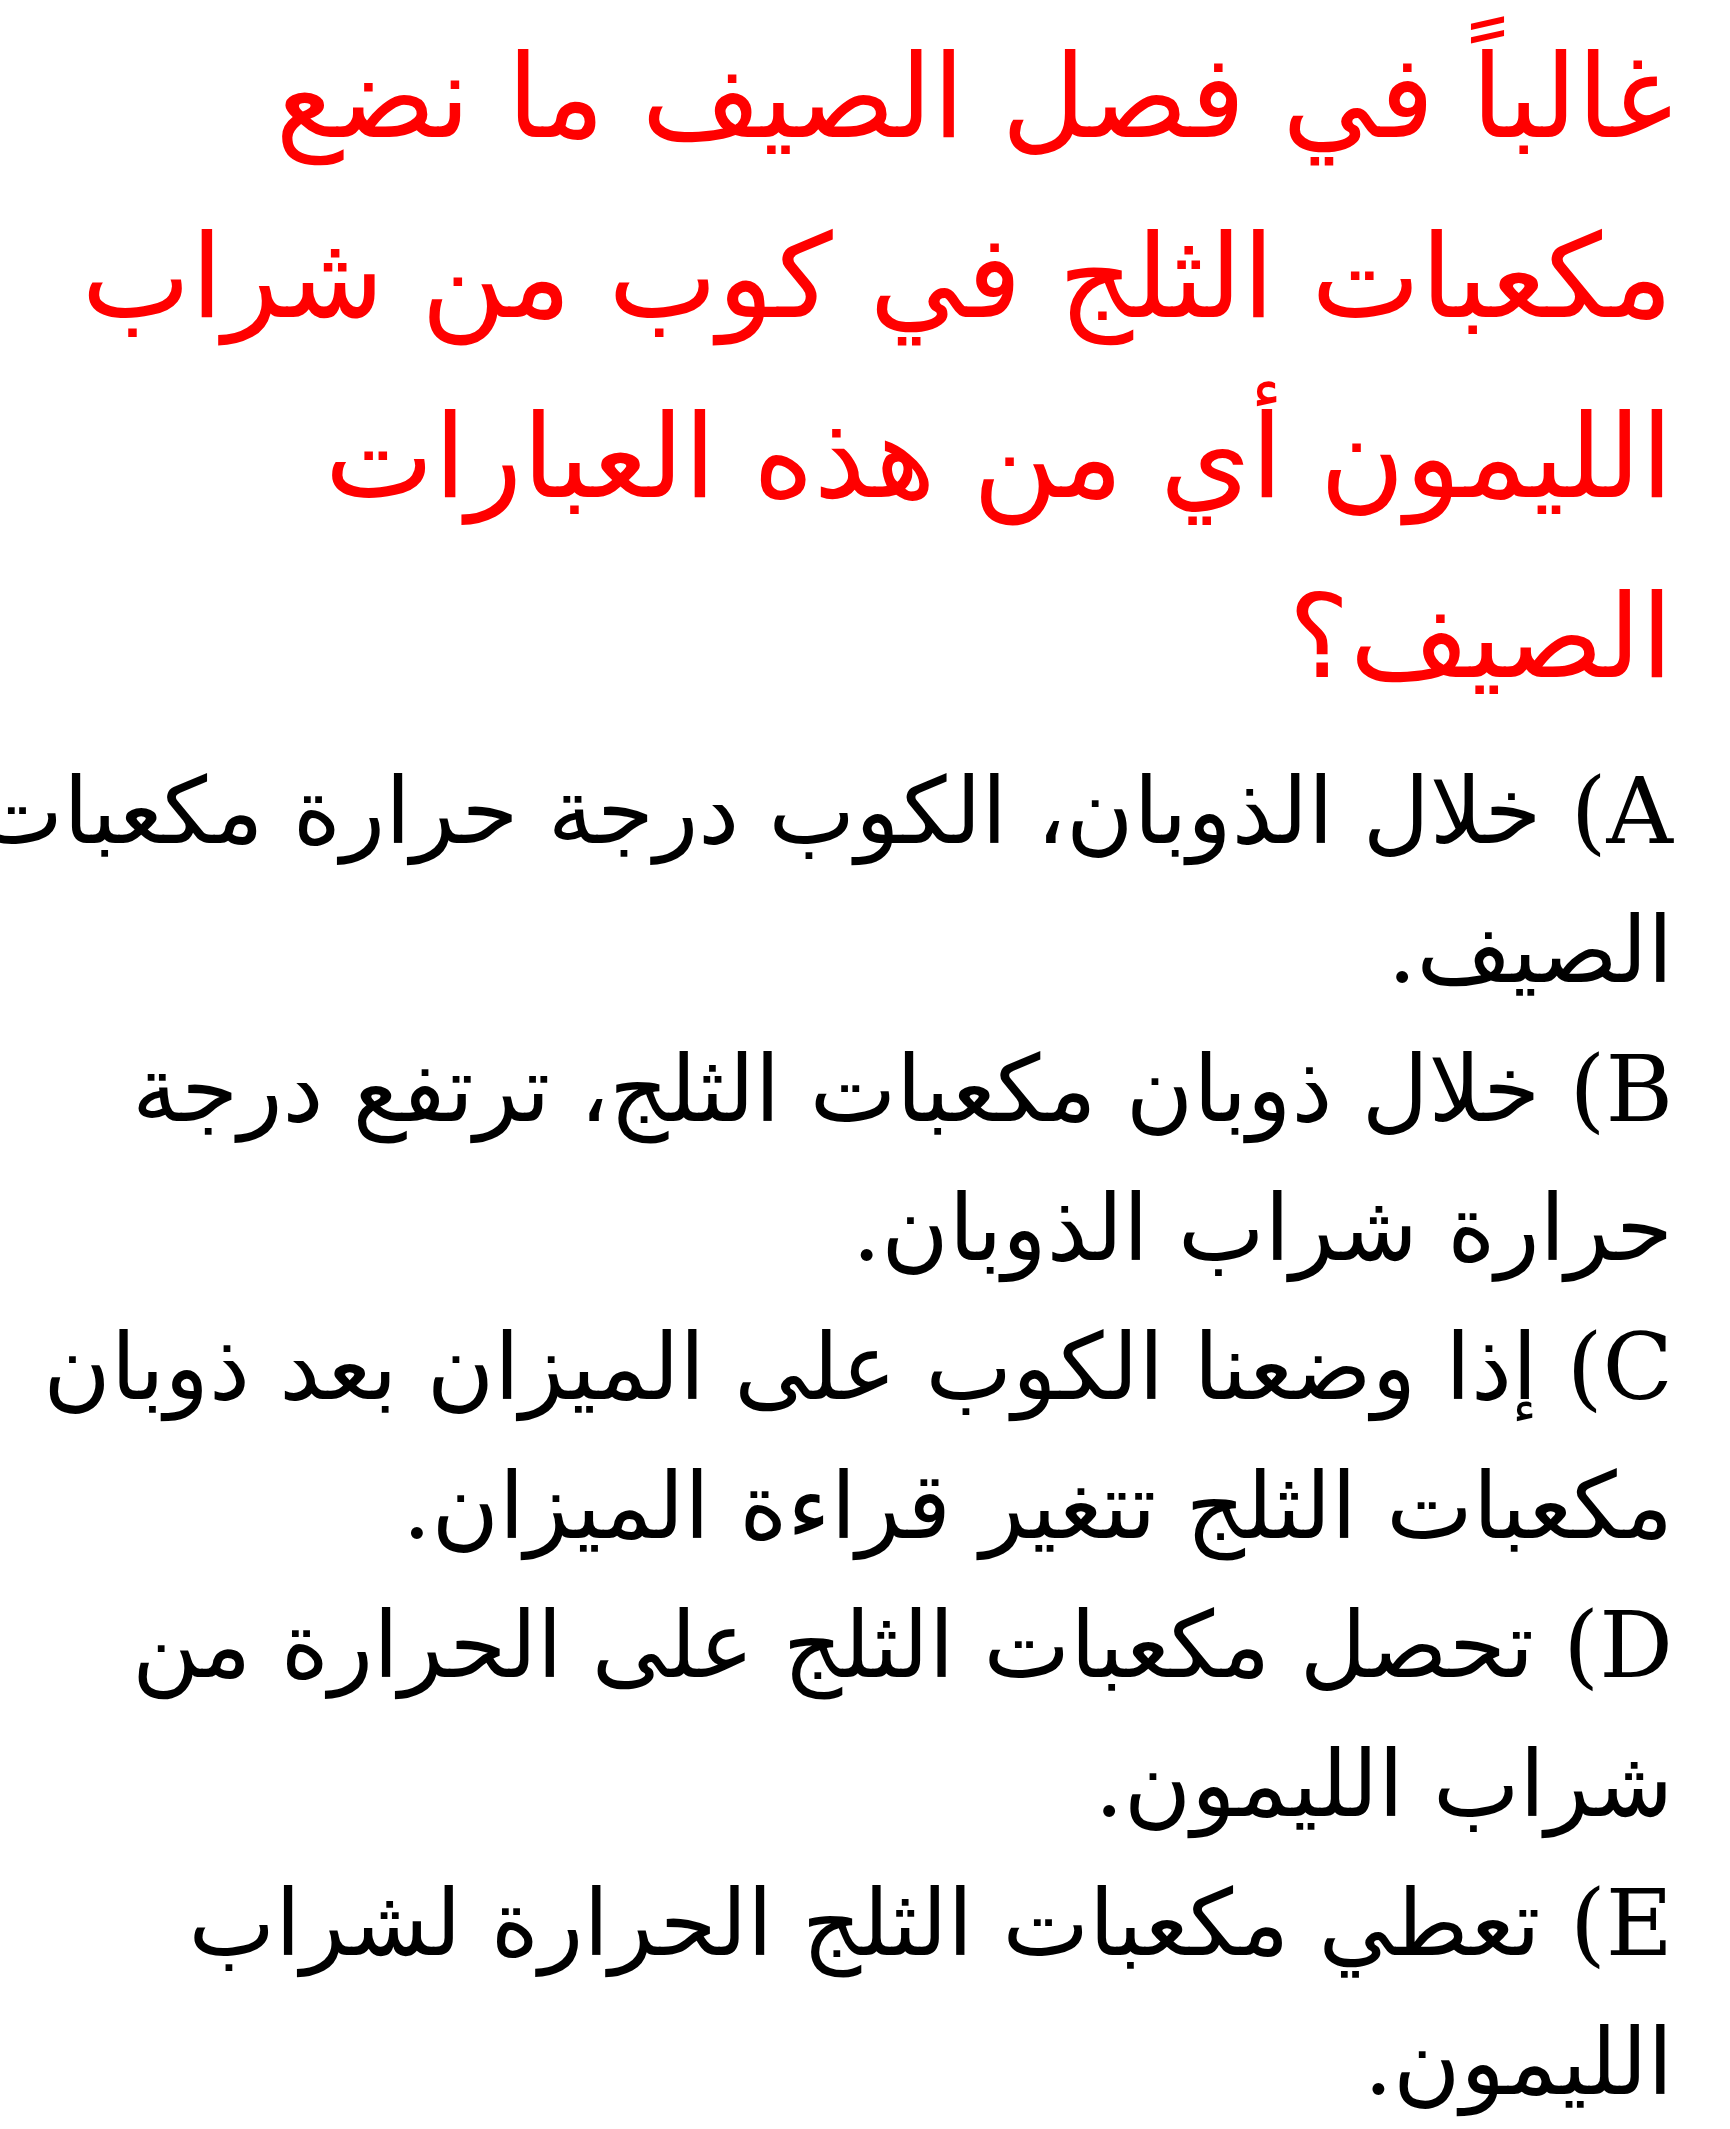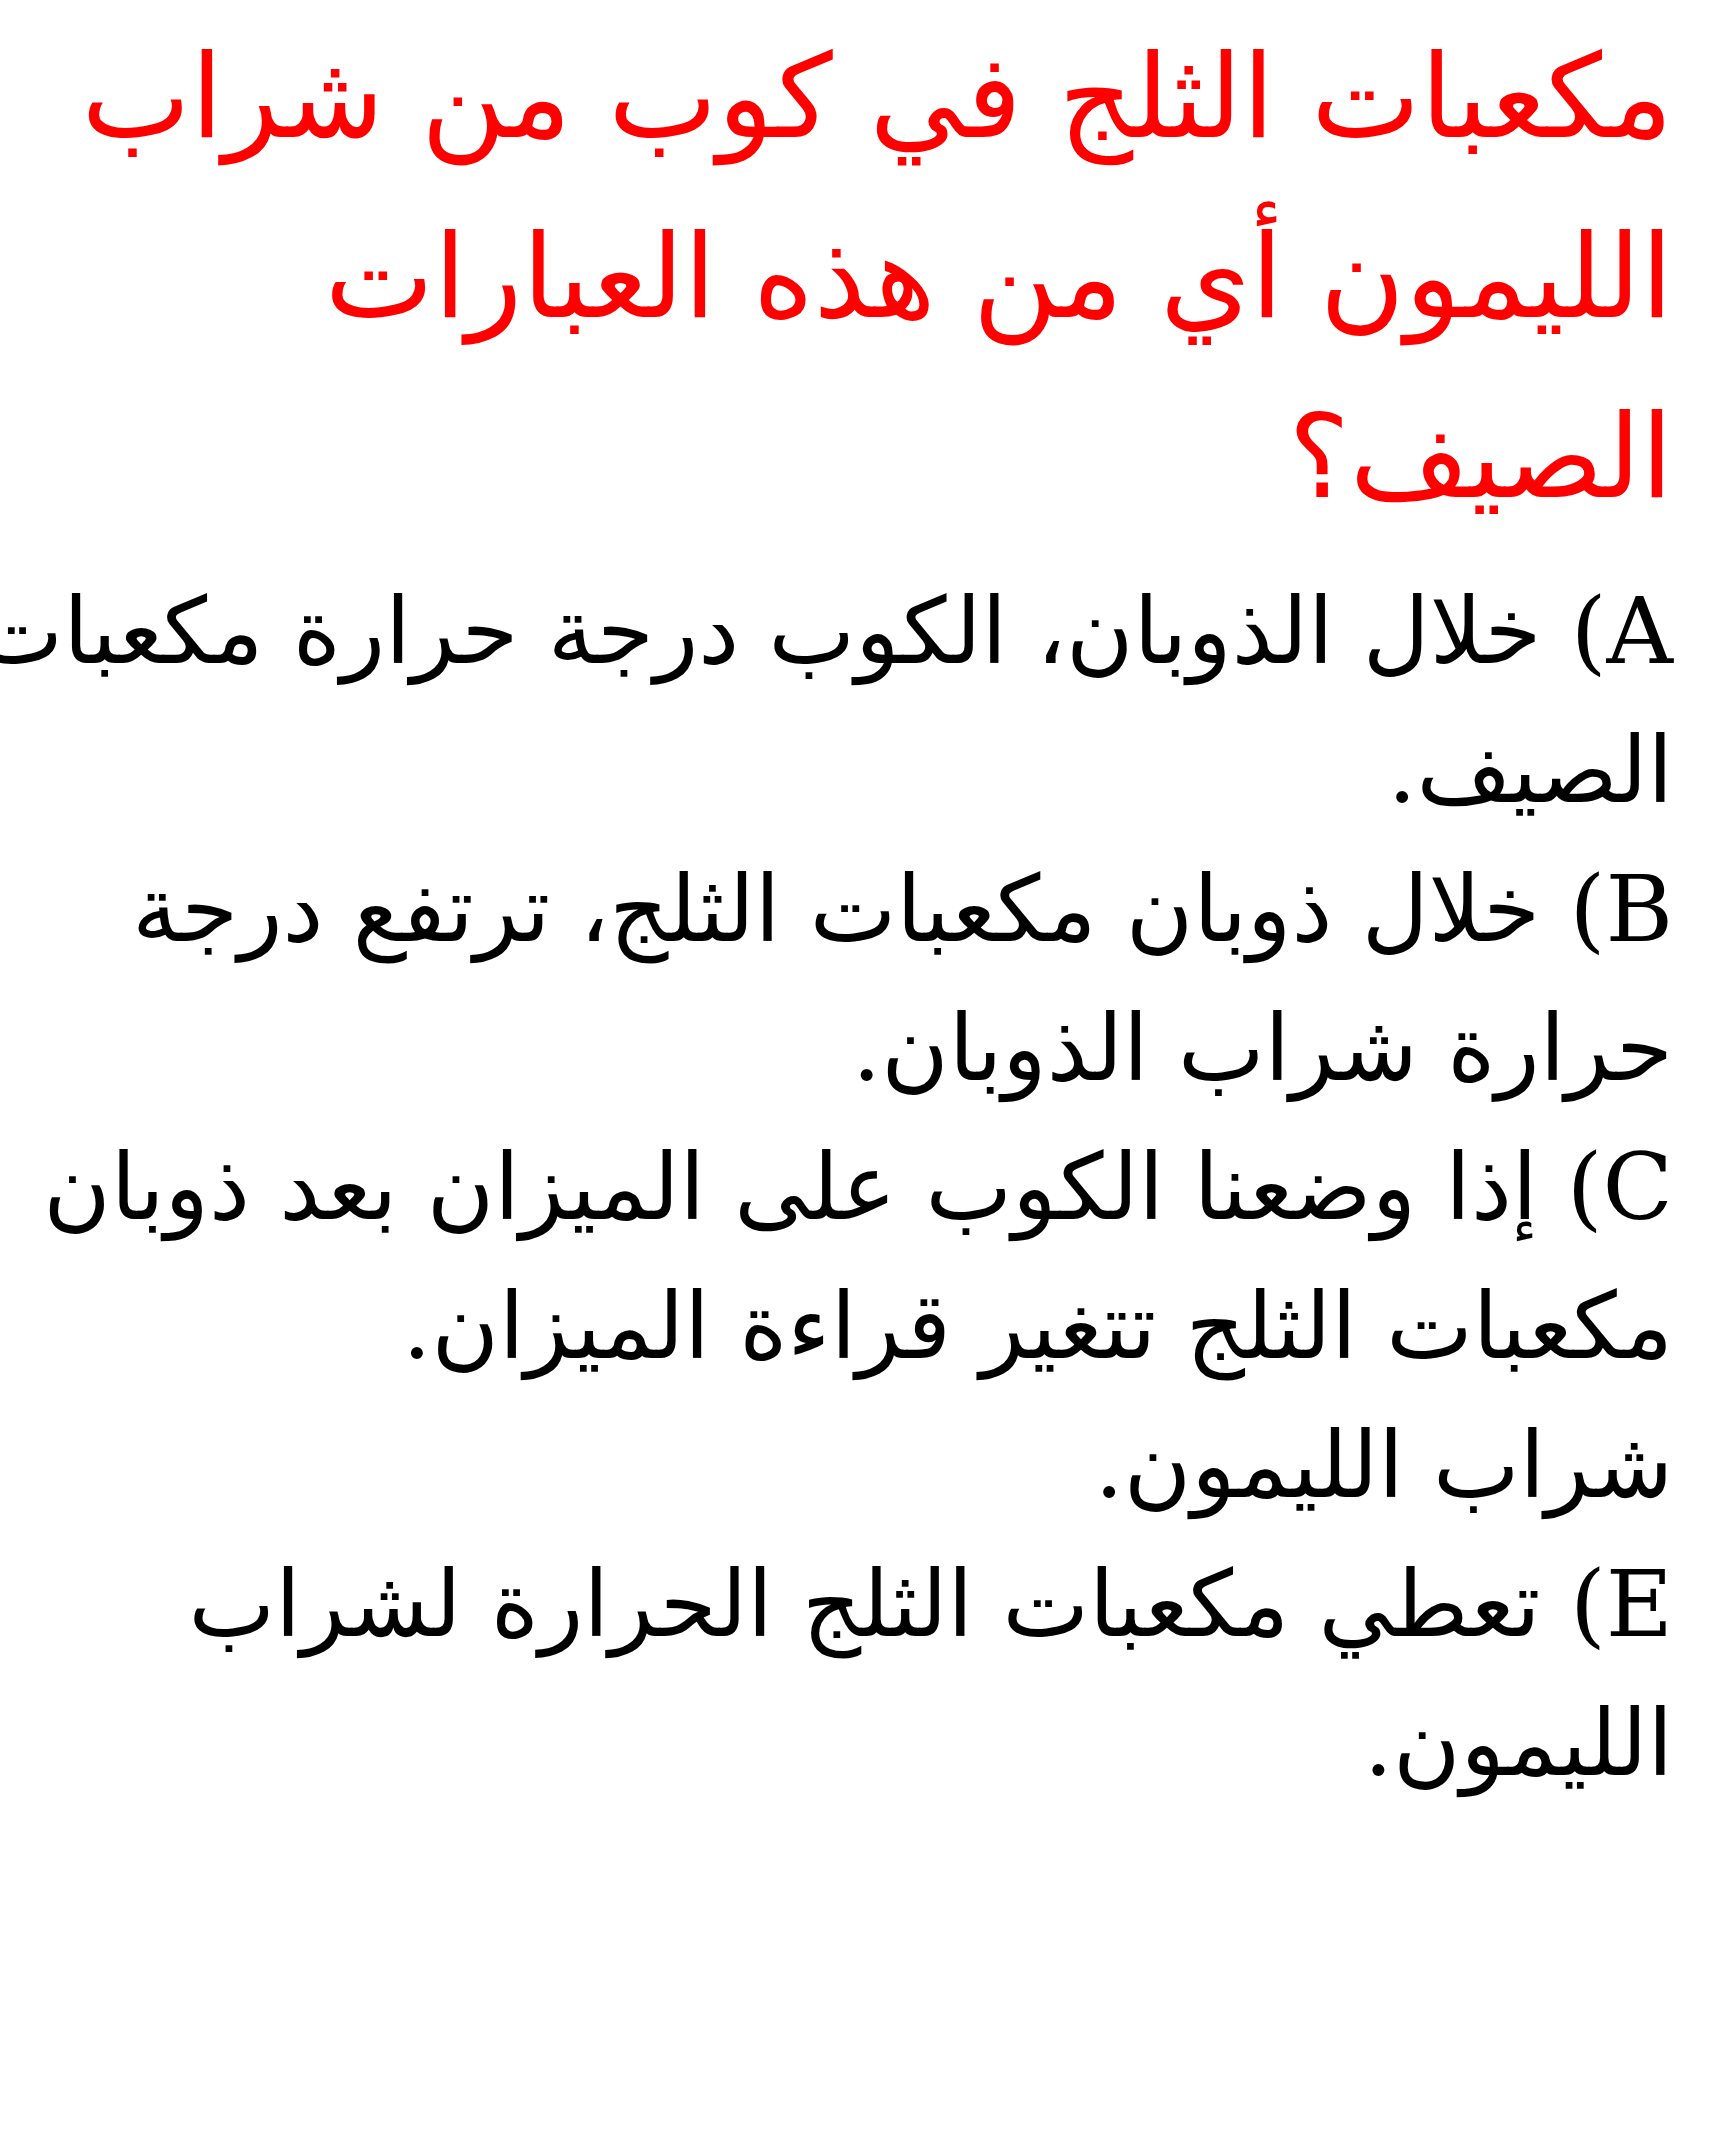--- a/index.html
+++ b/index.html
@@ -38,20 +38,21 @@
   .option .line {
     white-space: nowrap;
   }
 </style>
 </head>
 <body>
 
 <div class="page">
 
   <div class="question-title">
+    <div class="line">غالباً في فصل الصيف ما نضع</div>
     <div class="line">مكعبات الثلج في كوب من شراب</div>
     <div class="line">الليمون أي من هذه العبارات</div>
     <div class="line">الصيف؟</div>
   </div>
 
   <div class="options">
 
     <div class="option">
       <div class="line">A) خلال الذوبان، الكوب درجة حرارة مكعبات</div>
       <div class="line">الصيف.</div>
@@ -61,20 +62,21 @@
       <div class="line">B) خلال ذوبان مكعبات الثلج، ترتفع درجة</div>
       <div class="line">حرارة شراب الذوبان.</div>
     </div>
 
     <div class="option">
       <div class="line">C) إذا وضعنا الكوب على الميزان بعد ذوبان</div>
       <div class="line">مكعبات الثلج تتغير قراءة الميزان.</div>
     </div>
 
     <div class="option">
+      <div class="line">D) تحصل مكعبات الثلج على الحرارة من</div>
       <div class="line">شراب الليمون.</div>
     </div>
 
     <div class="option">
       <div class="line">E) تعطي مكعبات الثلج الحرارة لشراب</div>
       <div class="line">الليمون.</div>
     </div>
 
   </div>
 

